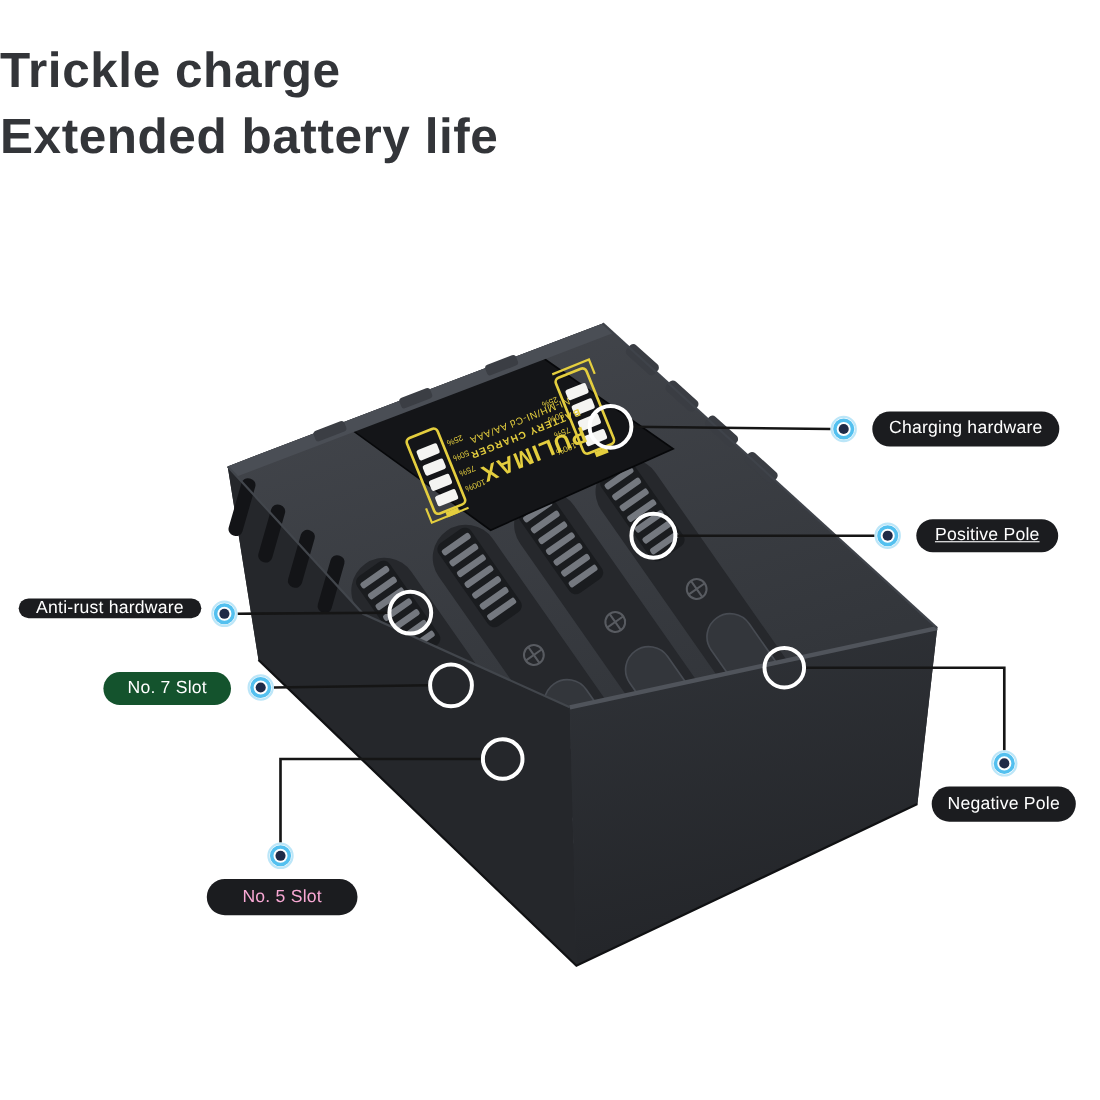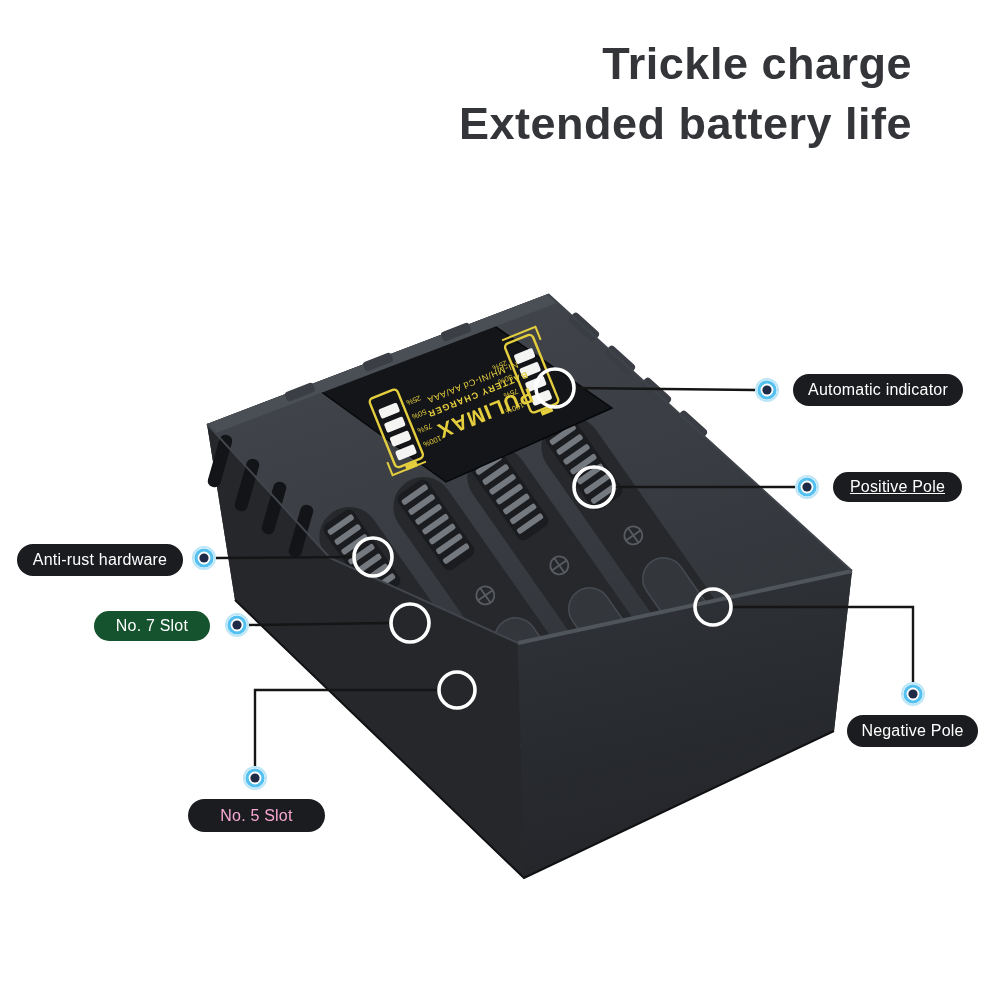--- a/index.html
+++ b/index.html
@@ -1,18 +1,18 @@
 <!DOCTYPE html>
 <html><head>
 <meta charset="utf-8">
 <style>
   html,body{margin:0;padding:0;}
   body{font-family:"Liberation Sans", sans-serif; background:#ffffff;}
   .stage{position:relative;width:1000px;height:1000px;background:#ffffff;overflow:hidden;}
-  .header{position:absolute;top:34px;left:0;width:912px;text-align:right;}
+  .header{position:absolute;top:34px;left:0;width:912px;text-align:left;}
   .title-line{font-size:45px;font-weight:700;color:#333539;line-height:60px;letter-spacing:0.5px;}
   .subtitle{margin-top:13px;font-size:27px;font-weight:400;color:#3c3d41;letter-spacing:0.2px;}
   .art{position:absolute;left:0;top:0;width:1000px;height:1000px;}
   .pill{position:absolute;display:flex;align-items:center;justify-content:center;
         border-radius:999px;color:#ffffff;font-size:16px;letter-spacing:0.2px;
         box-sizing:border-box;white-space:nowrap;}
 </style>
 </head>
 <body>
 
@@ -190,19 +190,19 @@
         <circle cx="913" cy="694" r="8" fill="#ffffff" stroke="#53c0ef" stroke-width="3.2"></circle>
         <circle cx="913" cy="694" r="4.6" fill="#1f2a47"></circle>
         <polyline points="255,766 255,690 439,690" fill="none" stroke="#151515" stroke-width="2.4"></polyline>
         <circle cx="457" cy="690" r="18" fill="none" stroke="#ffffff" stroke-width="3.6"></circle>
         <circle cx="255" cy="778" r="11" fill="none" stroke="#b5e3f7" stroke-width="2" opacity="0.9"></circle>
         <circle cx="255" cy="778" r="8" fill="#ffffff" stroke="#53c0ef" stroke-width="3.2"></circle>
         <circle cx="255" cy="778" r="4.6" fill="#1f2a47"></circle>
       </g>
   </svg>
 
-  <div class="pill" style="left: 793px; top: 374px; width: 170px; height: 32px; background: rgb(27, 28, 31); color: rgb(255, 255, 255);">Automatic indicator</div>
+  <div class="pill" style="left: 793px; top: 374px; width: 170px; height: 32px; background: rgb(27, 28, 31); color: rgb(255, 255, 255);">Charging hardware</div>
   <div class="pill" style="left: 833px; top: 472px; width: 129px; height: 30px; background: rgb(27, 28, 31); color: rgb(255, 255, 255); text-decoration: underline;">Positive Pole</div>
-  <div class="pill" style="left: 17px; top: 544px; width: 166px; height: 32px; background: rgb(27, 28, 31); color: rgb(255, 255, 255);">Anti-rust hardware</div>
+  <div class="pill" style="left: 17px; top: 544px; width: 166px; height: 18px; background: rgb(27, 28, 31); color: rgb(255, 255, 255);">Anti-rust hardware</div>
   <div class="pill" style="left: 94px; top: 611px; width: 116px; height: 30px; background: #14532d; color: rgb(255, 255, 255);">No. 7 Slot</div>
   <div class="pill" style="left: 847px; top: 715px; width: 131px; height: 32px; background: rgb(27, 28, 31); color: rgb(255, 255, 255);">Negative Pole</div>
   <div class="pill" style="left: 188px; top: 799px; width: 137px; height: 33px; background: rgb(27, 28, 31); color: #f9a8d4;">No. 5 Slot</div>
 </div>
 
 </body></html>

